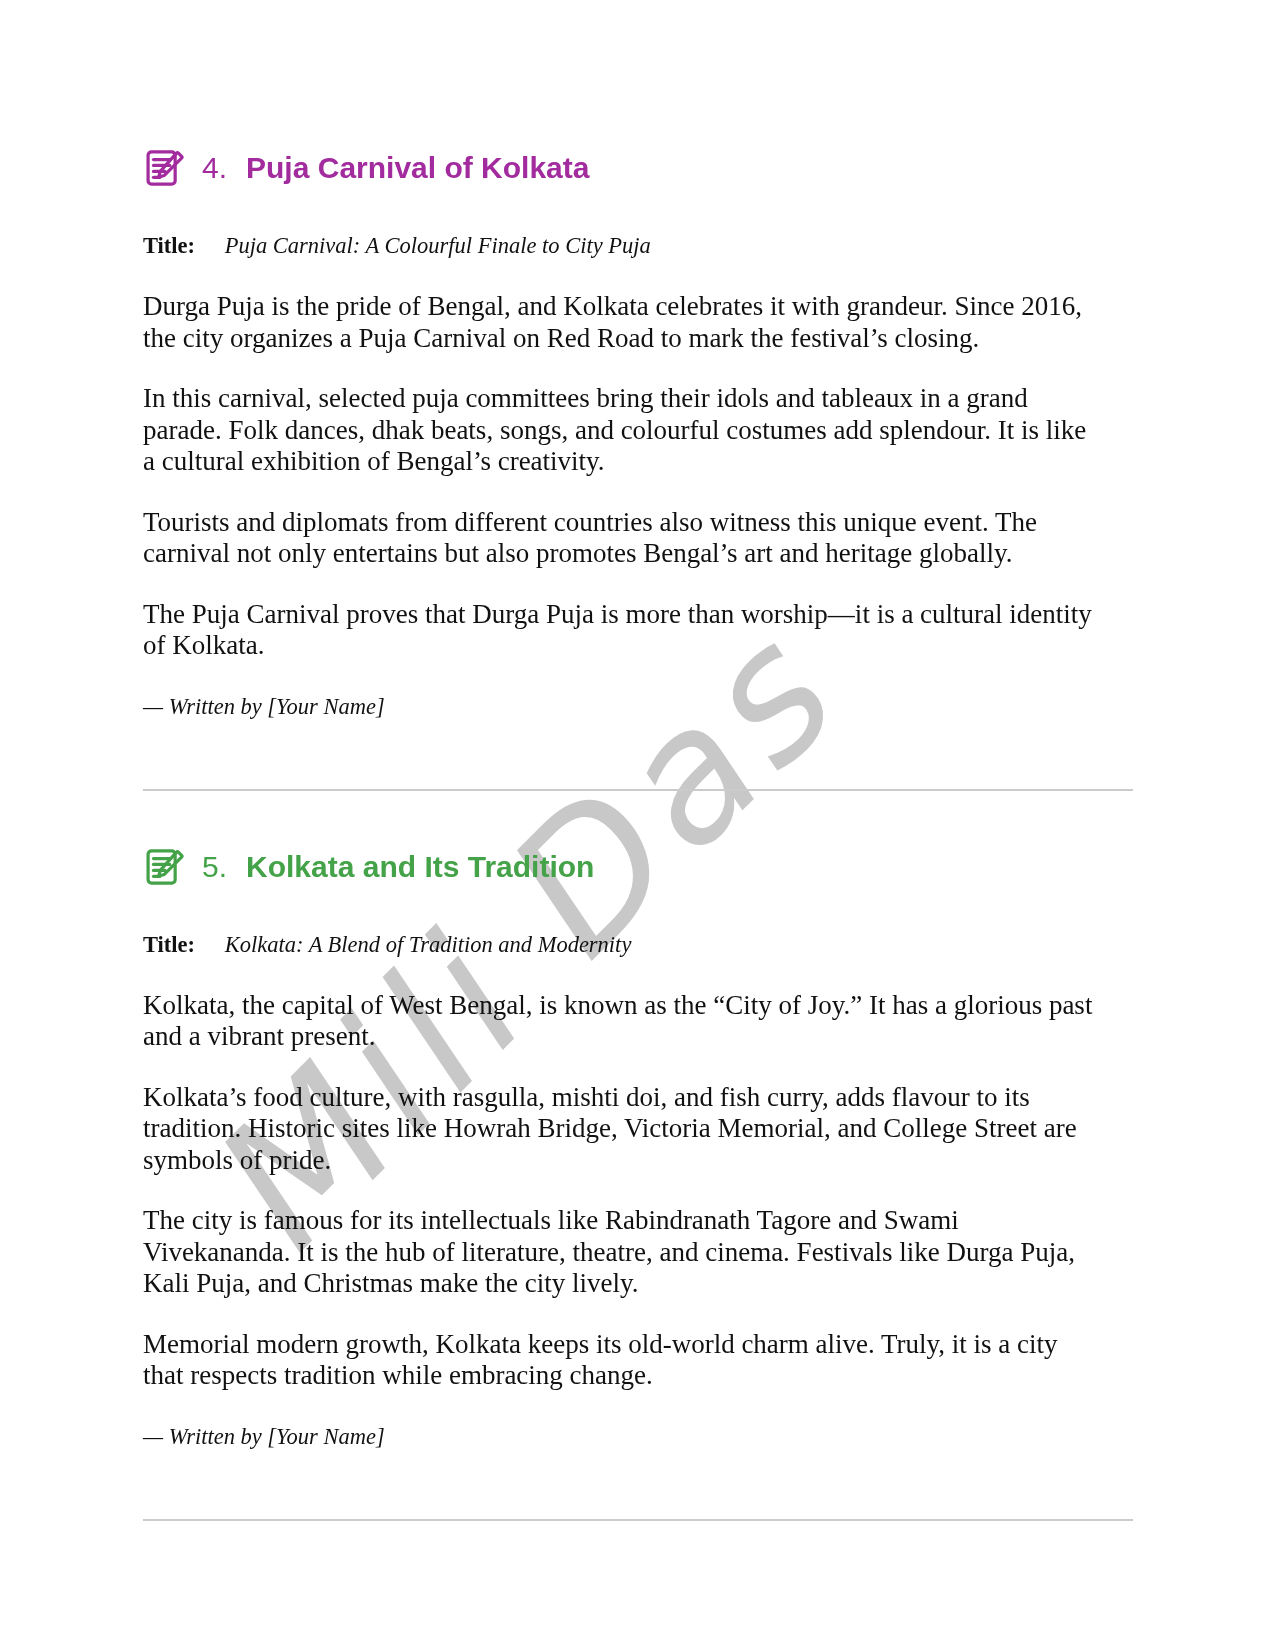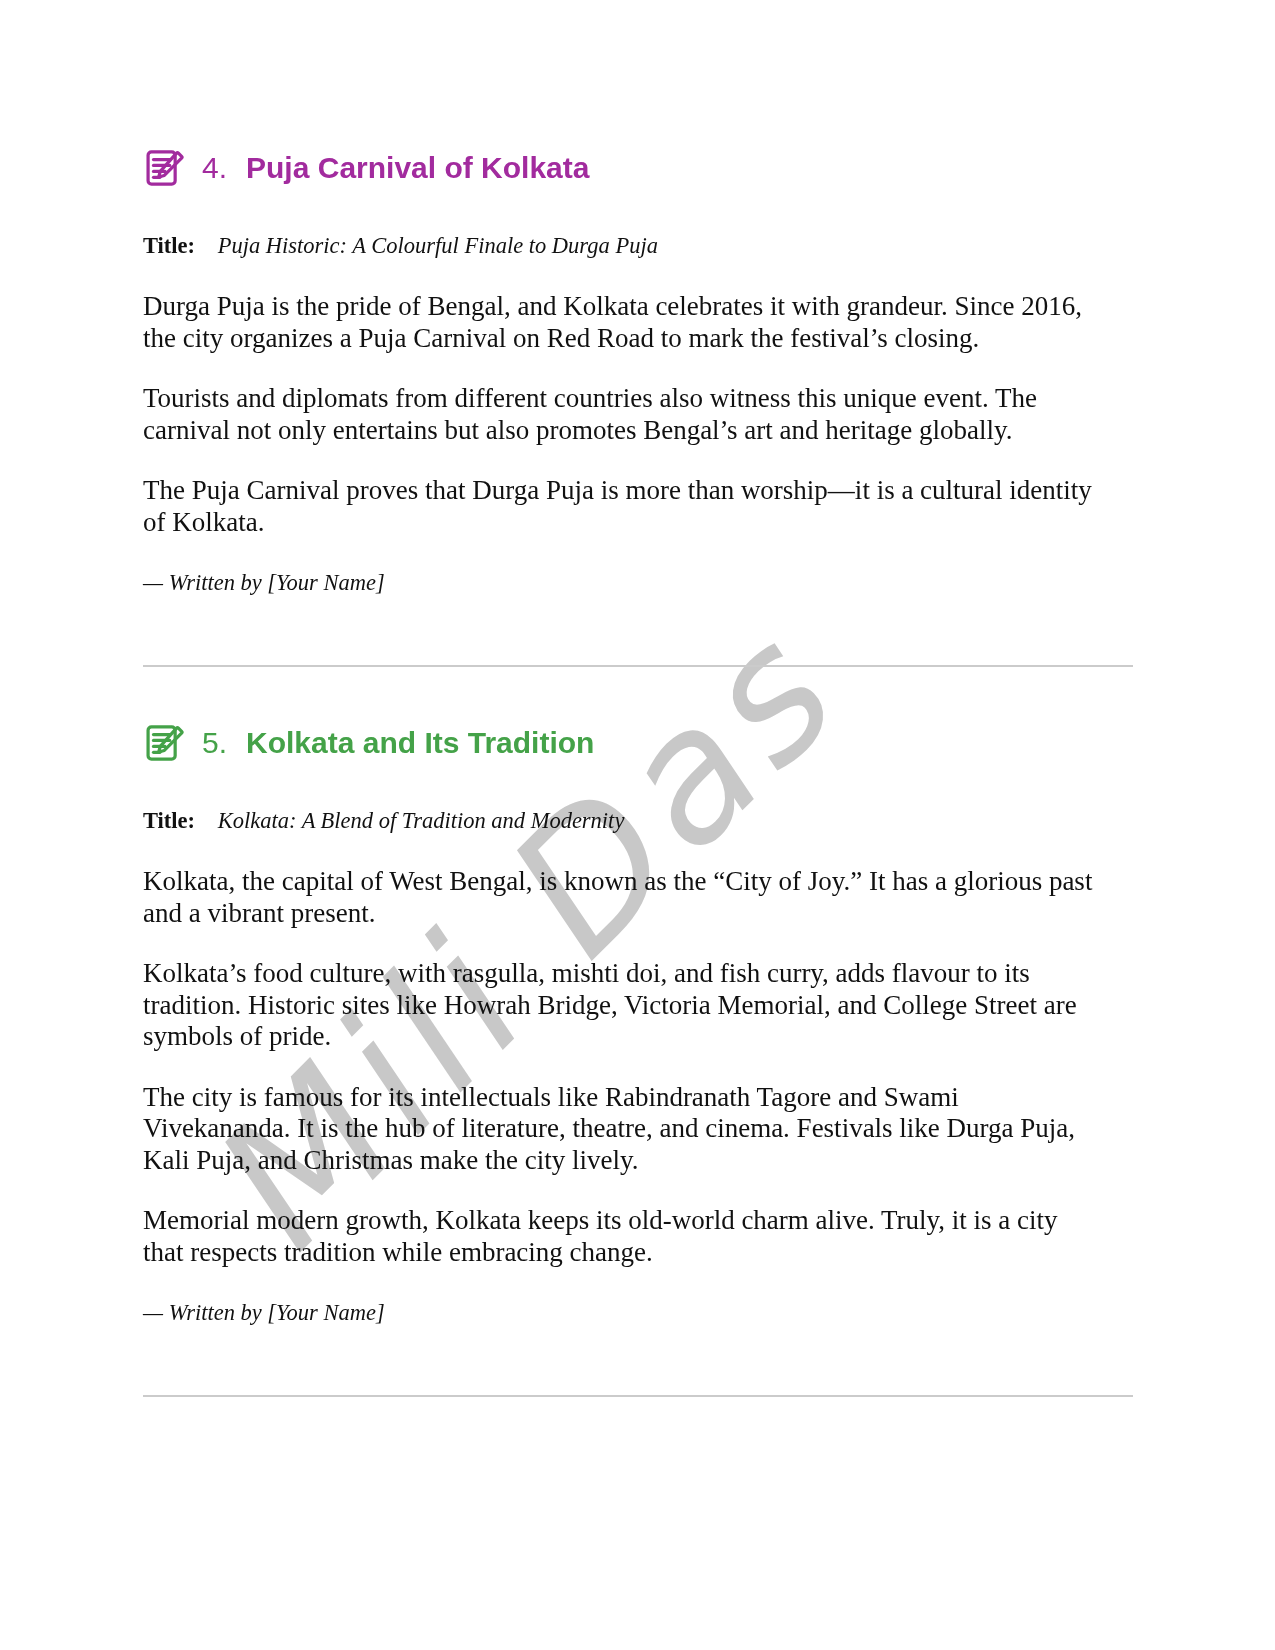--- a/index.html
+++ b/index.html
@@ -47,21 +47,21 @@
   .section-heading .icon svg { display: block; }
   .sec-num { font-weight: 400; }
   .sec-title { font-weight: 700; margin-left: 4px; }
   .accent-purple { color: #a22b9e; }
   .accent-green  { color: #44a248; }
   .title-line {
     margin: 0 0 29px 0;
     font-size: 22.5px;
     line-height: 32px;
   }
-  .title-line .label { font-weight: 700; margin-right: 17px; }
+  .title-line .label { font-weight: 700; margin-right: 24px; }
   .title-line .value { font-style: italic; }
   .body-para {
     margin: 0 0 29px 0;
     font-size: 27px;
     line-height: 31.5px;
     max-width: 952px;
   }
   .byline {
     margin: 16px 0 0 0;
     font-size: 22.5px;
@@ -97,24 +97,25 @@
             <line x1="6.2" y1="18.5" x2="10" y2="18.5"></line>
             <path d="M20.9 4.2 l1.9 1.9 c.3 .3 .3 .8 0 1.1 L12.6 17.4 l-3.3 .9 .9 -3.3 L19.8 4.2 c.3 -.3 .8 -.3 1.1 0 z"></path>
           </svg>
         </span>
         <span class="sec-num">4.</span>
         <span class="sec-title">Puja Carnival of Kolkata</span>
       </h2>
 
       <p class="title-line">
         <span class="label">Title:</span>
-        <span class="value">Puja Historic: A Colourful Finale to Durga Puja</span>
+        <span class="value">Puja Carnival: A Colourful Finale to City Puja</span>
       </p>
 
       <p class="body-para">Durga Puja is the pride of Bengal, and Kolkata celebrates it with grandeur. Since 2016, the city organizes a Puja Carnival on Red Road to mark the festival’s closing.</p>
+      <p class="body-para">In this carnival, selected puja committees bring their idols and tableaux in a grand parade. Folk dances, dhak beats, songs, and colourful costumes add splendour. It is like a cultural exhibition of Bengal’s creativity.</p>
       <p class="body-para">Tourists and diplomats from different countries also witness this unique event. The carnival not only entertains but also promotes Bengal’s art and heritage globally.</p>
       <p class="body-para">The Puja Carnival proves that Durga Puja is more than worship—it is a cultural identity of Kolkata.</p>
 
       <p class="byline">— Written by [Your Name]</p>
     </div>
 
     <hr class="divider">
     <div class="sec-gap"></div>
 
     <div class="section">

